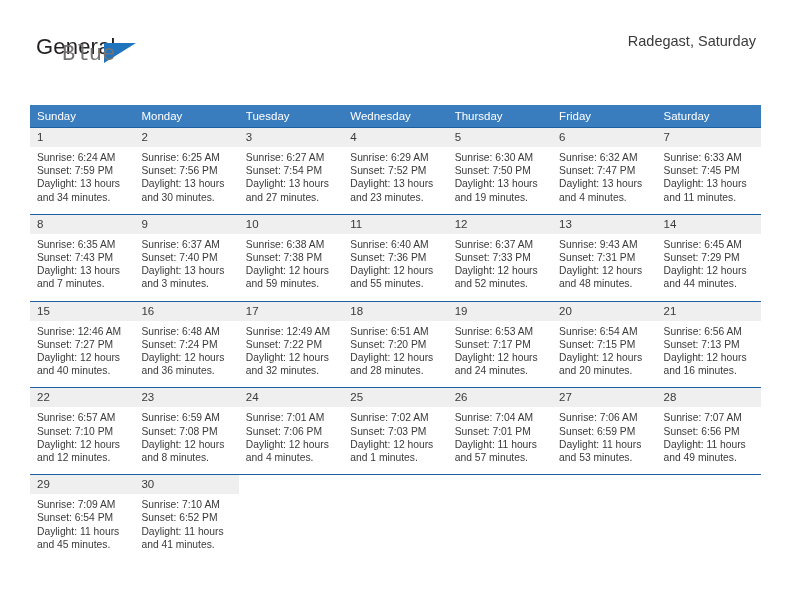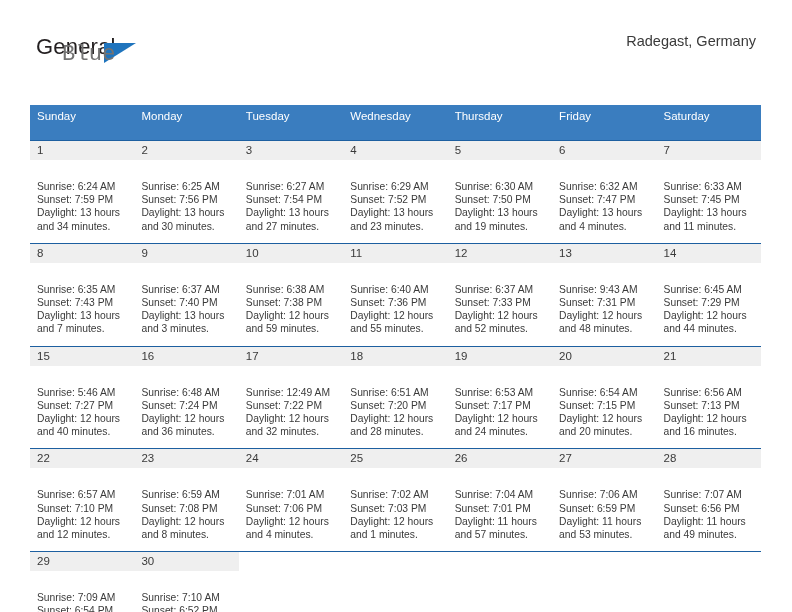--- a/index.html
+++ b/index.html
@@ -98,21 +98,21 @@
     border-collapse: collapse;
     table-layout: fixed;
   }
 
   .calendar th {
     background: #3a7dbf;
     color: #ffffff;
     font-size: 11.5px;
     font-weight: normal;
     text-align: left;
-    padding: 5px 0 18px 7px;
+    padding: 5px 0 5px 7px;
     height: 11px;
     font-family: "Liberation Sans", sans-serif;
   }
 
   .calendar td {
     width: 104.4px;
     vertical-align: top;
     padding: 0;
     border-top: 1.6px solid #1d5fa0;
     background: #ffffff;
@@ -124,21 +124,21 @@
     color: #3a3a3a;
     padding: 3px 0 4px 7px;
     line-height: 12px;
     height: 12px;
   }
   .daynum.empty {
     background: #ffffff;
   }
 
   .cellbody {
-    padding: 20px 6px 10px 7px;
+    padding: 4px 6px 10px 7px;
     font-size: 10.3px;
     line-height: 13.2px;
     color: #3a3a3a;
     min-height: 58px;
     box-sizing: border-box;
     font-family: "Liberation Sans", sans-serif;
   }
   .cellbody div {
     white-space: nowrap;
   }
@@ -150,21 +150,21 @@
 
   <div class="header">
 
     <div class="brand">
       <span class="brand-general">General</span>
       <span class="brand-mark"></span>
       <span class="brand-blue">Blue</span>
     </div>
 
     <div class="title-block">
-      <div class="location">Radegast, Germany</div>
+      <div class="location">Radegast, Saturday</div>
     </div>
 
   </div>
 
   <table class="calendar">
     <thead>
       <tr>
         <th>Sunday</th>
         <th>Monday</th>
         <th>Tuesday</th>
@@ -302,21 +302,21 @@
               <div>Sunset: 7:29 PM</div>
               <div>Daylight: 12 hours</div>
               <div>and 44 minutes.</div>
             </div>
           </td>
         </tr>
         <tr>
           <td>
             <div class="daynum">15</div>
             <div class="cellbody">
-              <div>Sunrise: 5:46 AM</div>
+              <div>Sunrise: 12:46 AM</div>
               <div>Sunset: 7:27 PM</div>
               <div>Daylight: 12 hours</div>
               <div>and 40 minutes.</div>
             </div>
           </td>
           <td>
             <div class="daynum">16</div>
             <div class="cellbody">
               <div>Sunrise: 6:48 AM</div>
               <div>Sunset: 7:24 PM</div>

